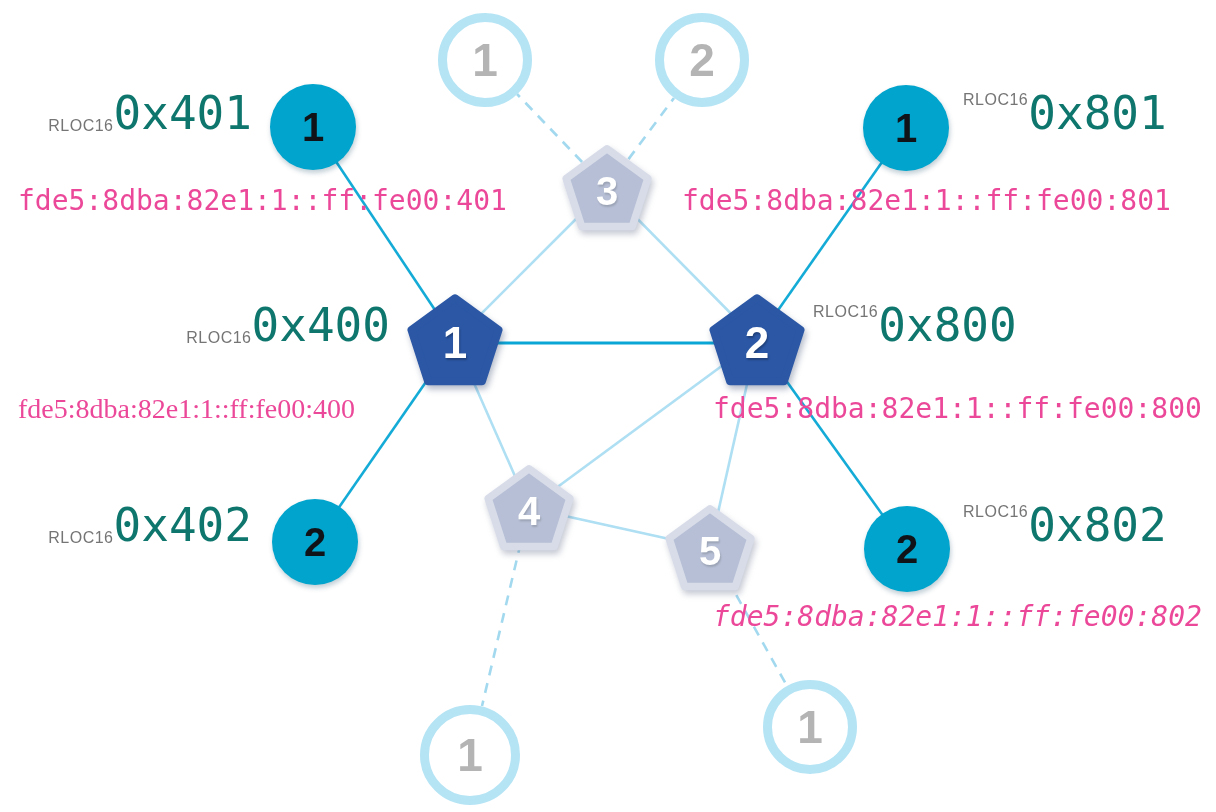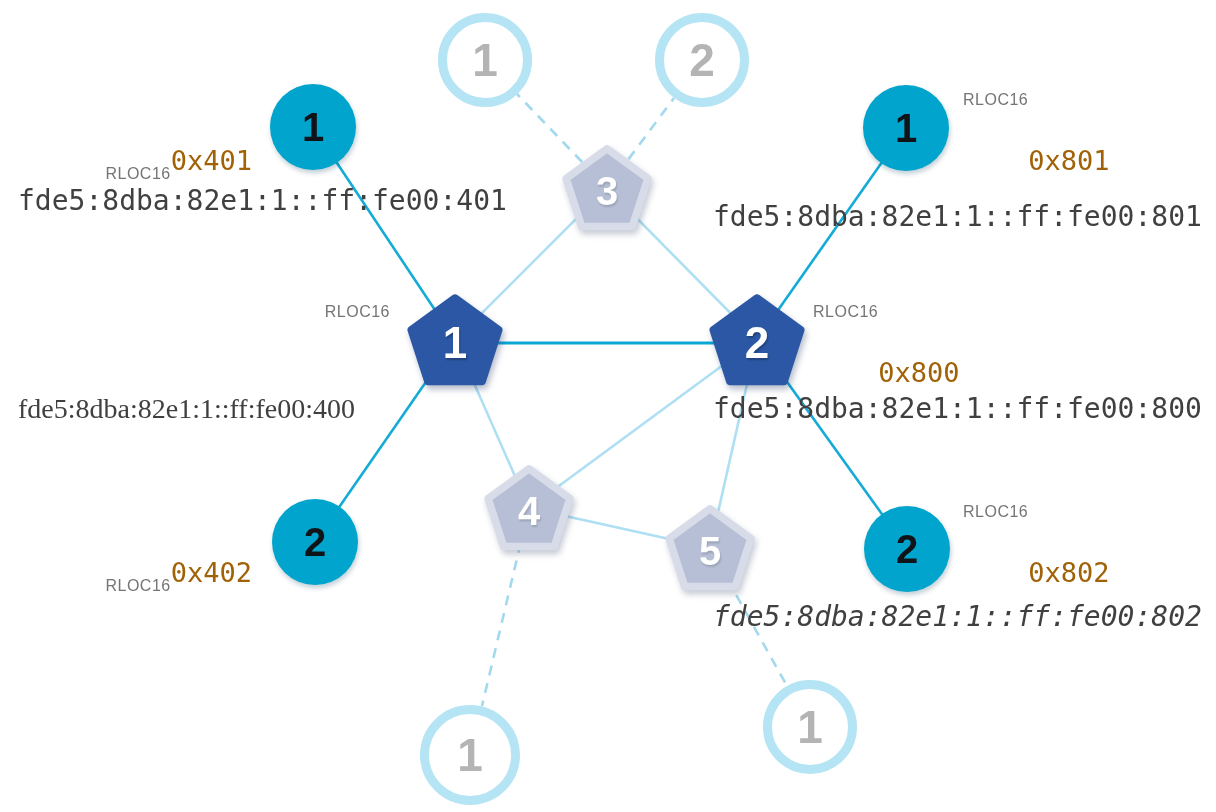--- a/index.html
+++ b/index.html
@@ -26,22 +26,22 @@
   .router-node{filter:drop-shadow(2px 4px 3px rgba(40,60,100,0.35));}
   .pent-faded{fill:#b6bfd5;stroke:#d8dce9;stroke-width:9;stroke-linejoin:round;}
   .faded-router-node{filter:drop-shadow(2px 4px 3px rgba(90,100,130,0.35));}
   .router-node .num{color:#ffffff;font-size:44px;padding-top:6px;text-shadow:1px 2px 2px rgba(0,0,0,0.25);}
   .faded-router-node .num{color:#ffffff;font-size:40px;padding-top:6px;text-shadow:1px 2px 2px rgba(0,0,0,0.15);}
 
   .rloc-block{position:absolute;display:flex;flex-direction:row;}
   .rloc-block.align-right{align-items:flex-end;text-align:right;}
   .rloc-block.align-left{align-items:flex-start;text-align:left;}
   .rloc-label{font-size:16px;color:#757575;letter-spacing:0.5px;line-height:20px;}
-  .rloc-value{font-family:"DejaVu Sans Mono",monospace;font-size:27px;color:#a16207;line-height:46px;margin-top:48px;}
-  .ipv6{position:absolute;font-family:"DejaVu Sans Mono",monospace;font-size:28px;color:#404040;
+  .rloc-value{font-family:"DejaVu Sans Mono",monospace;font-size:46px;color:#0f766e;line-height:46px;}
+  .ipv6{position:absolute;font-family:"DejaVu Sans Mono",monospace;font-size:28px;color:#ec4899;
         line-height:34px;white-space:nowrap;}
 </style>
 </head>
 <body>
 
 <div id="stage">
 
   <svg id="edges">
       <line x1="313" y1="127" x2="455" y2="340" class="edge-attached"></line>
       <line x1="315" y1="542" x2="455" y2="340" class="edge-attached"></line>
@@ -122,33 +122,34 @@
   <div class="rloc-block align-right" style="right:964px;top:90px;">
     <span class="rloc-label">RLOC16</span>
     <span class="rloc-value">0x401</span>
   </div>
   <div class="rloc-block align-left" style="left:963px;top:90px;">
     <span class="rloc-label">RLOC16</span>
     <span class="rloc-value">0x801</span>
   </div>
   <div class="rloc-block align-right" style="right:826px;top:302px;">
     <span class="rloc-label">RLOC16</span>
+    <span class="rloc-value">0x400</span>
   </div>
   <div class="rloc-block align-left" style="left:813px;top:302px;">
     <span class="rloc-label">RLOC16</span>
     <span class="rloc-value">0x800</span>
   </div>
   <div class="rloc-block align-right" style="right:964px;top:502px;">
     <span class="rloc-label">RLOC16</span>
     <span class="rloc-value">0x402</span>
   </div>
   <div class="rloc-block align-left" style="left:963px;top:502px;">
     <span class="rloc-label">RLOC16</span>
     <span class="rloc-value">0x802</span>
   </div>
 
   <div class="ipv6" style="left:18px;top:184px;">fde5:8dba:82e1:1::ff:fe00:401</div>
-  <div class="ipv6" style="left:713px;top:184px;margin-top:16px;">fde5:8dba:82e1:1::ff:fe00:801</div>
+  <div class="ipv6" style="left:682px;top:184px;">fde5:8dba:82e1:1::ff:fe00:801</div>
   <div class="ipv6" style="left:18px;top:392px;font-family:Liberation Serif, serif;">fde5:8dba:82e1:1::ff:fe00:400</div>
   <div class="ipv6" style="left:713px;top:392px;">fde5:8dba:82e1:1::ff:fe00:800</div>
   <div class="ipv6" style="left:713px;top:600px;font-style:italic;">fde5:8dba:82e1:1::ff:fe00:802</div>
 
 </div>
 
 </body></html>

